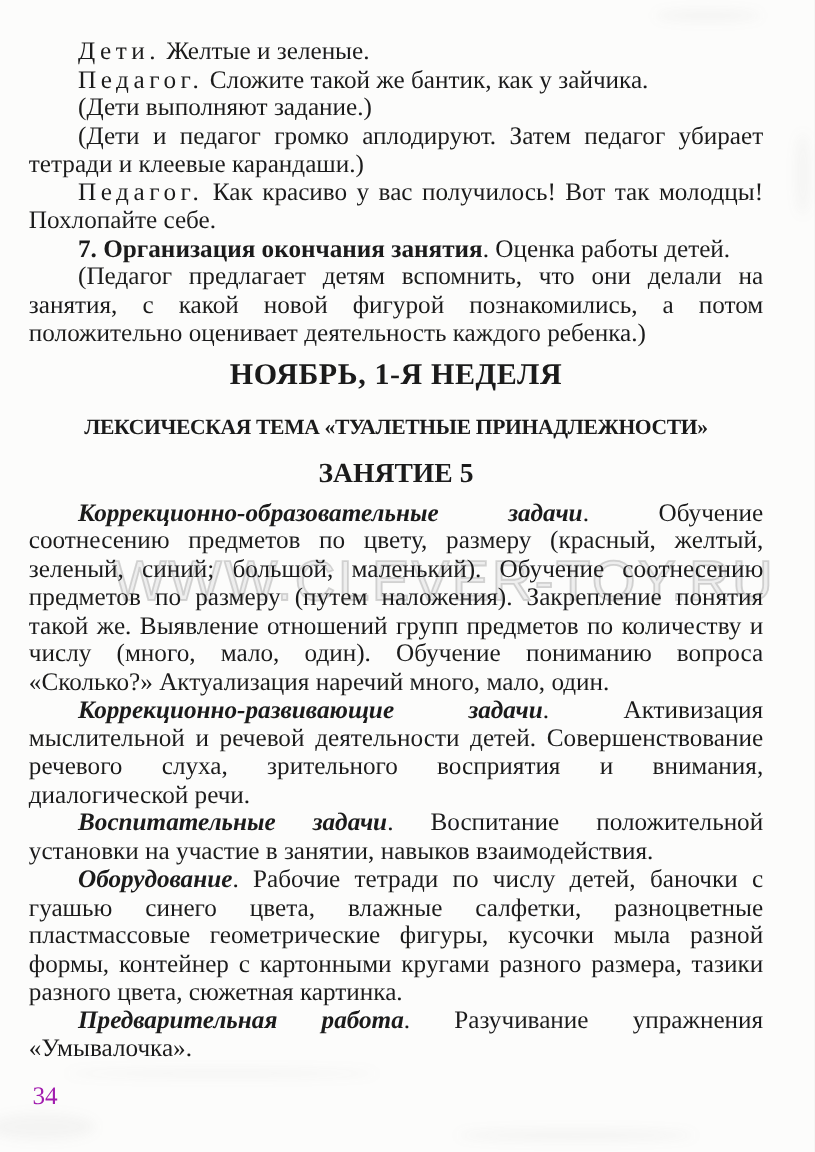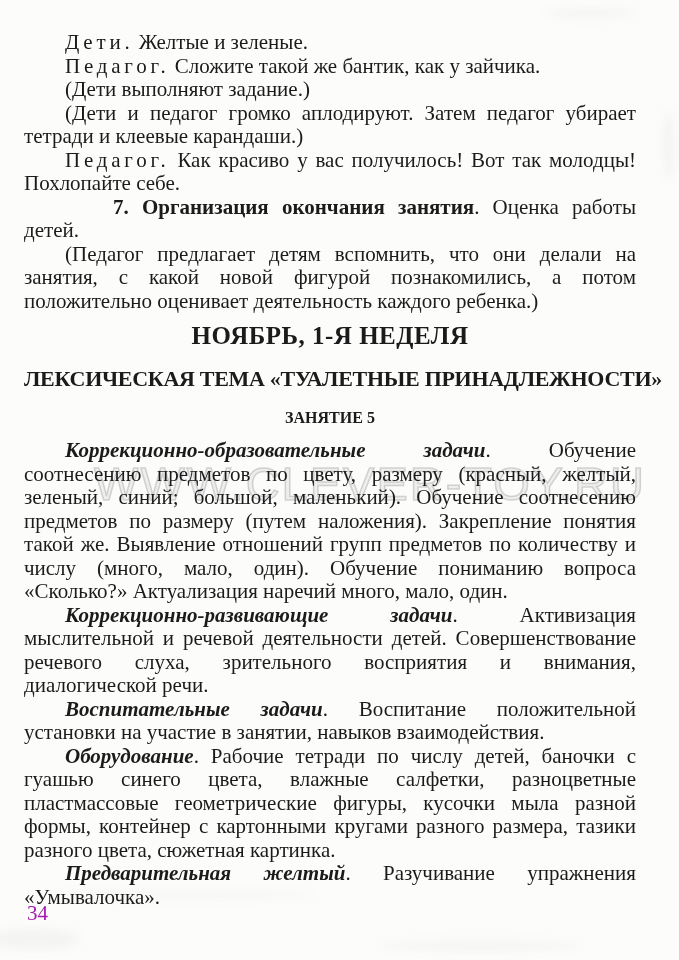--- a/index.html
+++ b/index.html
@@ -37,27 +37,27 @@
   }
   p.body-para {
     margin: 0;
     font-size: 21px;
     line-height: 23.5px;
     text-align: justify;
     text-indent: 41px;
   }
   .run-normal { }
   .run-italic { }
-  .run-bold { font-weight: bold; margin-left: 48px; }
+  .run-bold { font-weight: bold; }
   .run-bolditalic { font-weight: bold; font-style: italic; }
   .run-spaced { letter-spacing: 0.18em; }
   .heading { text-align: center; font-weight: bold; }
   .h1 { font-size: 25px; line-height: 28px; margin: 9px 0 0 0; letter-spacing: 0.5px; }
-  .h2 { font-size: 22px; line-height: 24px; margin: 17px 0 0 0; letter-spacing: -0.3px; white-space: nowrap; }
-  .h3 { font-size: 16px; line-height: 20px; margin: 17px 0 11px 0; }
+  .h2 { font-size: 18px; line-height: 24px; margin: 17px 0 0 0; letter-spacing: -0.3px; white-space: nowrap; }
+  .h3 { font-size: 23px; line-height: 20px; margin: 17px 0 11px 0; }
   .page-number {
     position: absolute;
     left: 27px; top: 901px;
     font-size: 21px;
     color: #a21caf;
     z-index: 2;
   }
   .smudge {
     position: absolute;
     background: rgba(90,90,90,0.05);
@@ -89,16 +89,16 @@
       <p class="body-para"><span class="run-spaced">Педагог.</span><span class="run-normal"> Как красиво у вас получилось! Вот так молодцы! Похлопайте себе.</span></p>
       <p class="body-para"><span class="run-bold">7. Организация окончания занятия</span><span class="run-normal">. Оценка работы детей.</span></p>
       <p class="body-para"><span class="run-italic">(Педагог предлагает детям вспомнить, что они делали на занятия, с какой новой фигурой познакомились, а потом положительно оценивает деятельность каждого ребенка.)</span></p>
       <div class="heading h1">НОЯБРЬ, 1-Я НЕДЕЛЯ</div>
       <div class="heading h2">ЛЕКСИЧЕСКАЯ ТЕМА «ТУАЛЕТНЫЕ ПРИНАДЛЕЖНОСТИ»</div>
       <div class="heading h3">ЗАНЯТИЕ 5</div>
       <p class="body-para"><span class="run-bolditalic">Коррекционно-образовательные задачи</span><span class="run-normal">. Обучение соотнесению предметов по цвету, размеру (</span><span class="run-italic">красный, желтый, зеленый, синий; большой, маленький</span><span class="run-normal">). Обучение соотнесению предметов по размеру (путем наложения). Закрепление понятия </span><span class="run-italic">такой же</span><span class="run-normal">. Выявление отношений групп предметов по количеству и числу (</span><span class="run-italic">много, мало, один</span><span class="run-normal">). Обучение пониманию вопроса «</span><span class="run-italic">Сколько?</span><span class="run-normal">» Актуализация наречий </span><span class="run-italic">много, мало, один</span><span class="run-normal">.</span></p>
       <p class="body-para"><span class="run-bolditalic">Коррекционно-развивающие задачи</span><span class="run-normal">. Активизация мыслительной и речевой деятельности детей. Совершенствование речевого слуха, зрительного восприятия и внимания, диалогической речи.</span></p>
       <p class="body-para"><span class="run-bolditalic">Воспитательные задачи</span><span class="run-normal">. Воспитание положительной установки на участие в занятии, навыков взаимодействия.</span></p>
       <p class="body-para"><span class="run-bolditalic">Оборудование</span><span class="run-normal">. Рабочие тетради по числу детей, баночки с гуашью синего цвета, влажные салфетки, разноцветные пластмассовые геометрические фигуры, кусочки мыла разной формы, контейнер с картонными кругами разного размера, тазики разного цвета, сюжетная картинка.</span></p>
-      <p class="body-para"><span class="run-bolditalic">Предварительная желтый</span><span class="run-normal">. Разучивание упражнения «Умывалочка».</span></p>
+      <p class="body-para"><span class="run-bolditalic">Предварительная работа</span><span class="run-normal">. Разучивание упражнения «Умывалочка».</span></p>
     </div>
   <div class="page-number">34</div>
 </div>
 
 </body></html>

